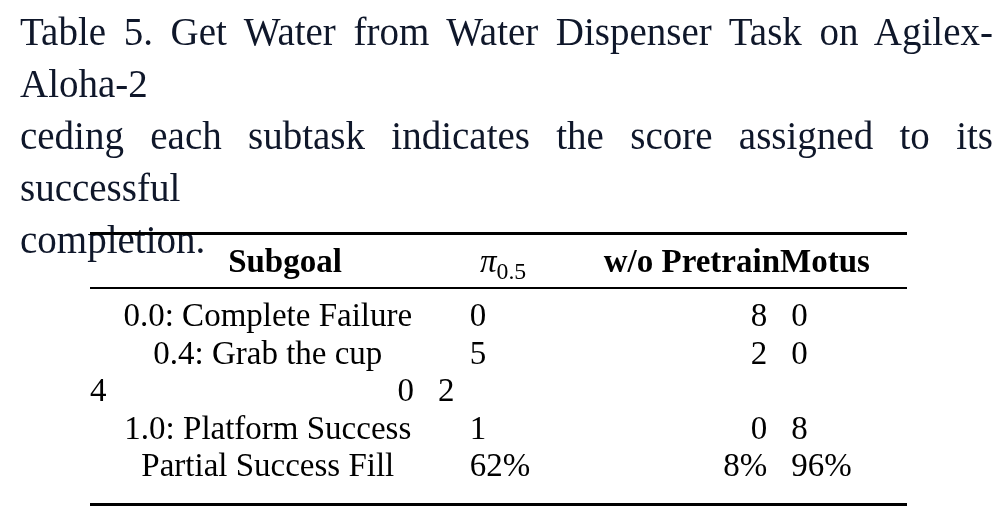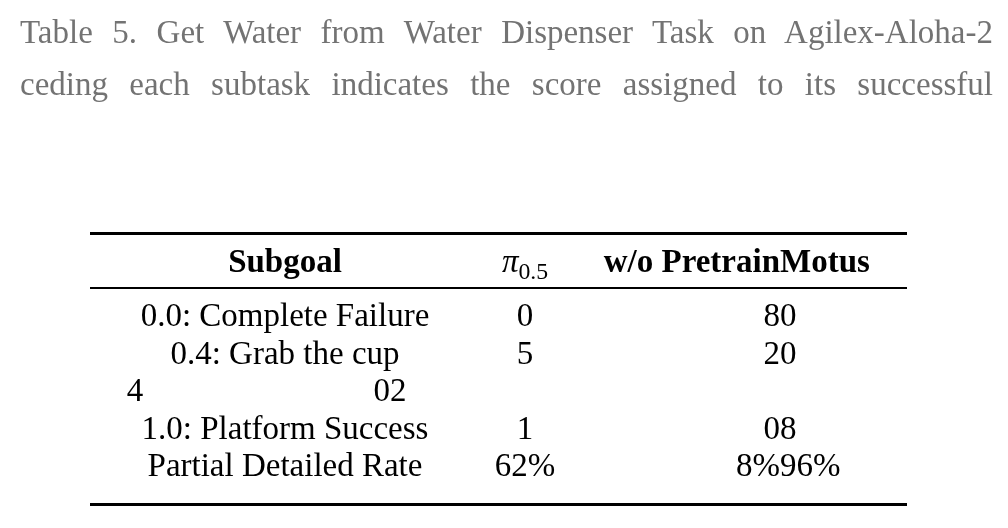--- a/index.html
+++ b/index.html
@@ -15,23 +15,23 @@
     color: #000000;
     overflow: hidden;
   }
 
   
   .caption {
     position: absolute;
     left: 20px;
     top: 6px;
     width: 973px;
-    font-size: 33px;
+    font-size: 39px;
     line-height: 52px;
-    color: #737373;
+    color: #0f172a;
   }
   .cap-line {
     text-align: justify;
     text-align-last: justify;
     white-space: normal;
   }
   .cap-line.cap-last {
     text-align: left;
     text-align-last: left;
   }
@@ -54,24 +54,25 @@
     align-items: center;
     font-family: Liberation Serif, serif;
   }
   .tbody {
     padding: 8px 0 18px 0;
   }
   .trow {
     height: 37.5px;
     display: flex;
     align-items: center;
+    gap: 24px;
   }
 
   .c0 { width: 390px; text-align: center; }
-  .c1 { width: 90px;  text-align: center; }
+  .c1 { width: 90px;  text-align: left; }
   .c2 { width: 210px; text-align: right; }
   .c3 { width: 127px; text-align: left; }
 
   .hdr { font-weight: bold; }
 
   .pi-sym {
     font-style: italic;
     font-weight: normal;
   }
   .pi-sub {
@@ -81,20 +82,21 @@
     vertical-align: -0.28em;
     line-height: 0;
   }
 </style>
 </head>
 <body>
 
 <div class="caption">
   <div class="cap-line">Table 5. Get Water from Water Dispenser Task on Agilex-Aloha-2</div>
   <div class="cap-line">ceding each subtask indicates the score assigned to its successful</div>
+  <div class="cap-line cap-last">completion.</div>
 </div>
 
 <div class="paper-table">
   <div class="rule-thick"></div>
 
   <div class="thead-row">
     <div class="c0 hdr">Subgoal</div>
     <div class="c1"><span class="pi-sym">π</span><sub class="pi-sub">0.5</sub></div>
     <div class="c2 hdr">w/o Pretrain</div>
     <div class="c3 hdr">Motus</div>
@@ -120,21 +122,21 @@
       <div class="c2">0</div>
       <div class="c3">2</div>
     </div>
     <div class="trow">
       <div class="c0">1.0: Platform Success</div>
       <div class="c1">1</div>
       <div class="c2">0</div>
       <div class="c3">8</div>
     </div>
     <div class="trow">
-      <div class="c0">Partial Detailed Rate</div>
+      <div class="c0">Partial Success Fill</div>
       <div class="c1">62%</div>
       <div class="c2">8%</div>
       <div class="c3">96%</div>
     </div>
   </div>
 
   <div class="rule-thick"></div>
 </div>
 
 </body></html>

